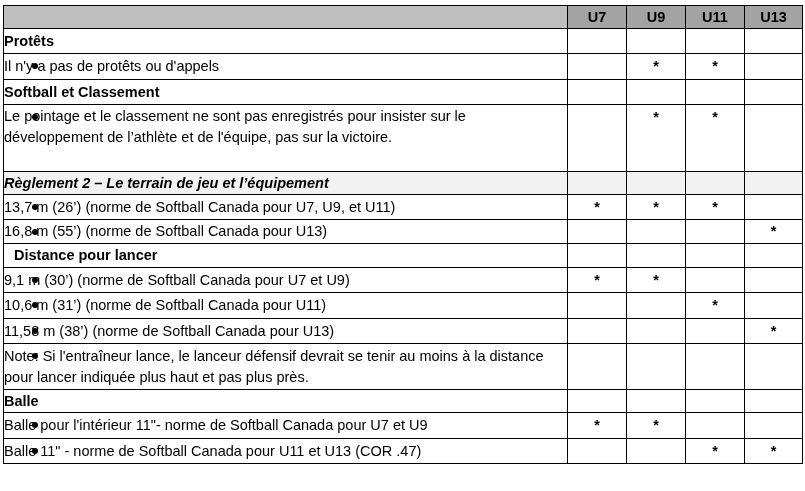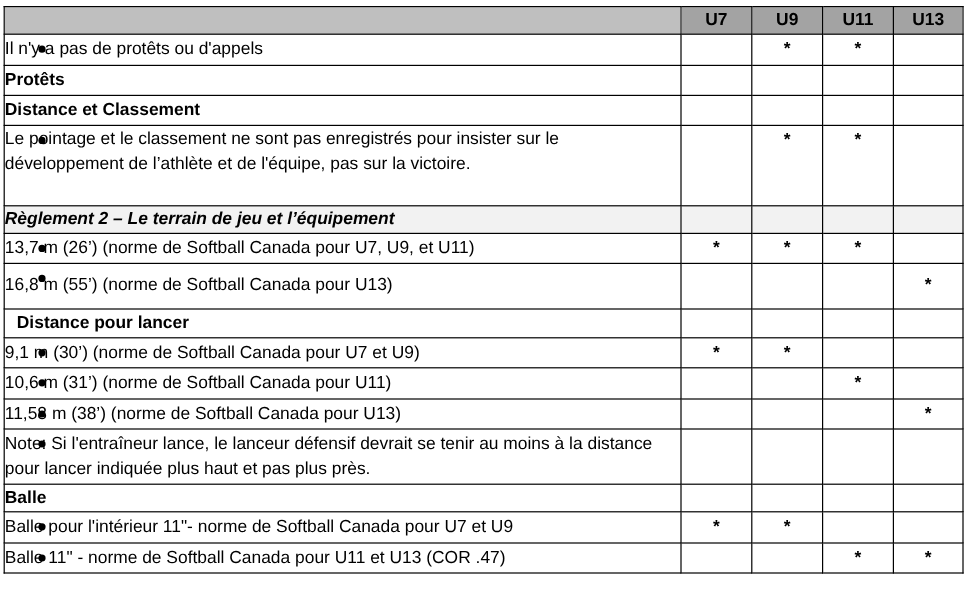--- a/index.html
+++ b/index.html
@@ -90,38 +90,38 @@
   </colgroup>
   <tbody>
       <tr class="header-row">
     <th class="corner"></th>
     <th class="age">U7</th>
     <th class="age">U9</th>
     <th class="age">U11</th>
     <th class="age">U13</th>
   </tr>
 
+  <tr style="height:25px">
+    <td class="section">Protêts</td>
+    <td class="mark"></td>
+    <td class="mark"></td>
+    <td class="mark"></td>
+    <td class="mark"></td>
+  </tr>
+
   <tr style="height:26px">
     <td class="bullet"><span class="dot"></span><span>Il n'y a pas de protêts ou d'appels</span></td>
     <td class="mark"></td>
     <td class="mark">*</td>
     <td class="mark">*</td>
     <td class="mark"></td>
   </tr>
 
   <tr style="height:25px">
-    <td class="section">Protêts</td>
-    <td class="mark"></td>
-    <td class="mark"></td>
-    <td class="mark"></td>
-    <td class="mark"></td>
-  </tr>
-
-  <tr style="height:25px">
-    <td class="section">Distance et Classement</td>
+    <td class="section">Softball et Classement</td>
     <td class="mark"></td>
     <td class="mark"></td>
     <td class="mark"></td>
     <td class="mark"></td>
   </tr>
 
   <tr style="height:67px">
     <td class="bullet" style="vertical-align:top;padding-top:1px"><span class="dot"></span><span>Le pointage et le classement ne sont pas enregistrés pour insister sur le développement de l’athlète et de l'équipe, pas sur la victoire.</span></td>
     <td class="mark top"></td>
     <td class="mark top">*</td>
@@ -139,21 +139,21 @@
 
 
   <tr style="height:25px">
     <td class="bullet"><span class="dot"></span><span>13,7 m (26’) (norme de Softball Canada pour U7, U9, et U11)</span></td>
     <td class="mark">*</td>
     <td class="mark">*</td>
     <td class="mark">*</td>
     <td class="mark"></td>
   </tr>
 
-  <tr style="height:38px">
+  <tr style="height:24px">
     <td class="bullet"><span class="dot"></span><span>16,8 m (55’) (norme de Softball Canada pour U13)</span></td>
     <td class="mark"></td>
     <td class="mark"></td>
     <td class="mark"></td>
     <td class="mark">*</td>
   </tr>
 
   <tr style="height:24px">
     <td class="section indent">Distance pour lancer</td>
     <td class="mark"></td>

